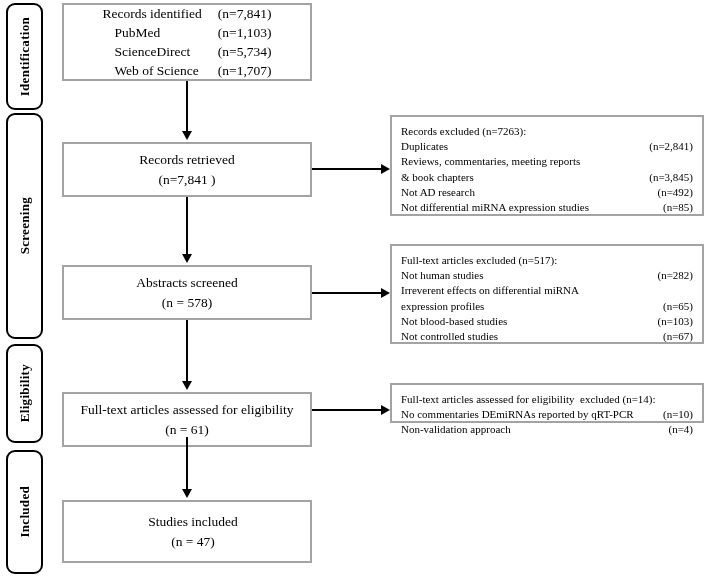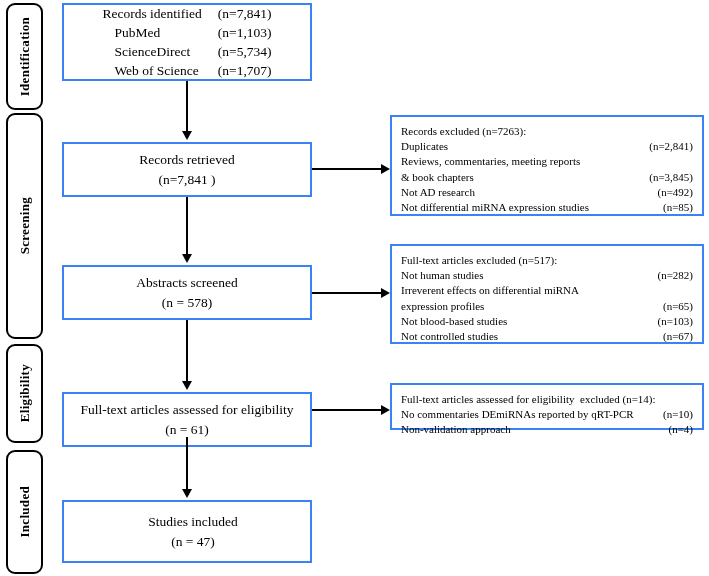--- a/index.html
+++ b/index.html
@@ -35,21 +35,21 @@
     font-weight: bold;
     font-size: 13px;
     letter-spacing: 0.3px;
     white-space: nowrap;
     line-height: 1;
   }
 
   
   .box {
     position: absolute;
-    border: 2px solid #3b82f6;
+    border: 2px solid #a3a3a3;
     background: #ffffff;
     box-sizing: border-box;
   }
   .box-main {
     display: flex;
     flex-direction: column;
     align-items: center;
     justify-content: center;
     text-align: center;
     font-size: 13.5px;
@@ -236,21 +236,21 @@
     <div class="erow">
       <span class="lbl">Not blood-based studies</span>
       <span class="num">(n=103)</span>
     </div>
     <div class="erow">
       <span class="lbl">Not controlled studies</span>
       <span class="num">(n=67)</span>
     </div>
   </div>
 
-  <div class="box box-excl" style="left:390px; top:383px; width:314px; height:47px;">
+  <div class="box box-excl" style="left:390px; top:383px; width:314px; height:40px;">
     <div class="erow">
       <span class="lbl">Full-text articles assessed for eligibility  excluded (n=14):</span>
     </div>
     <div class="erow">
       <span class="lbl">No commentaries DEmiRNAs reported by qRT-PCR</span>
       <span class="num">(n=10)</span>
     </div>
     <div class="erow">
       <span class="lbl">Non-validation approach</span>
       <span class="num">(n=4)</span>

